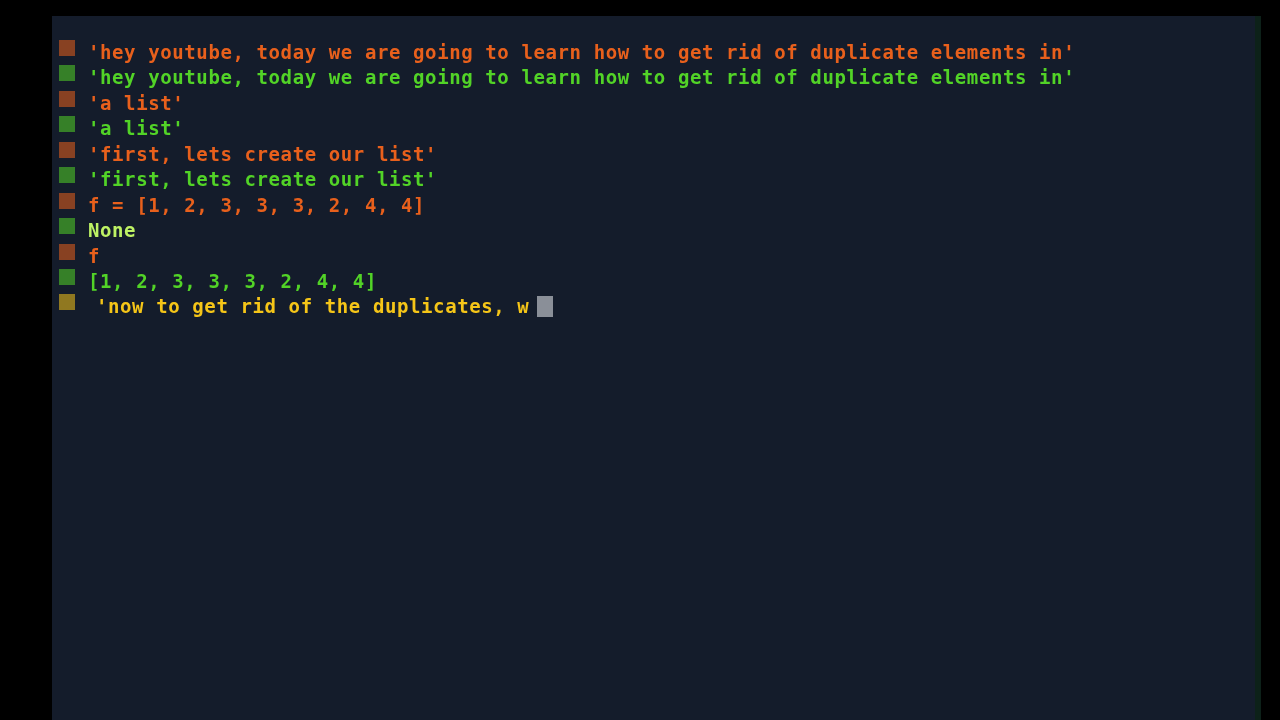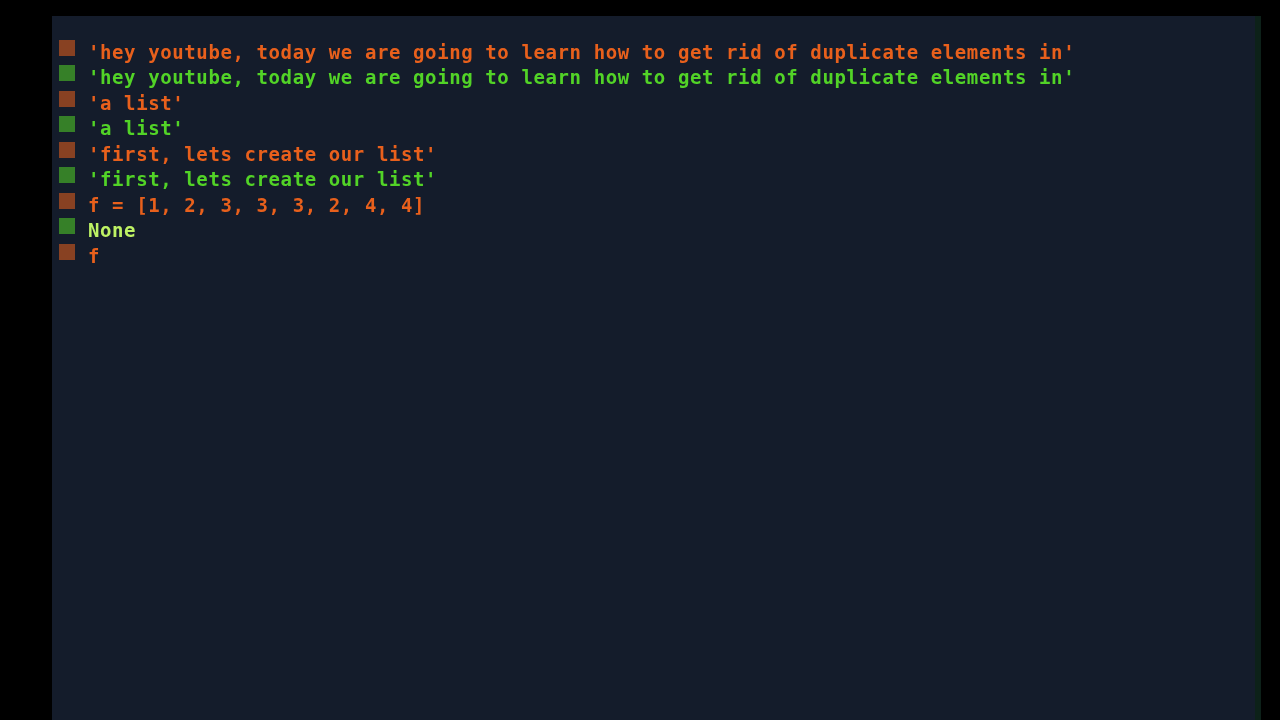--- a/index.html
+++ b/index.html
@@ -109,20 +109,22 @@
     <div id="lines">
         <div class="line"><span class="gutter-dot" style="background: rgb(232, 96, 28);"></span><span class="line-text" style="color: rgb(232, 96, 28);">'hey youtube, today we are going to learn how to get rid of duplicate elements in'</span></div>
         <div class="line"><span class="gutter-dot" style="background: rgb(82, 211, 39);"></span><span class="line-text" style="color: rgb(82, 211, 39);">'hey youtube, today we are going to learn how to get rid of duplicate elements in'</span></div>
         <div class="line"><span class="gutter-dot" style="background: rgb(232, 96, 28);"></span><span class="line-text" style="color: rgb(232, 96, 28);">'a list'</span></div>
         <div class="line"><span class="gutter-dot" style="background: rgb(82, 211, 39);"></span><span class="line-text" style="color: rgb(82, 211, 39);">'a list'</span></div>
         <div class="line"><span class="gutter-dot" style="background: rgb(232, 96, 28);"></span><span class="line-text" style="color: rgb(232, 96, 28);">'first, lets create our list'</span></div>
         <div class="line"><span class="gutter-dot" style="background: rgb(82, 211, 39);"></span><span class="line-text" style="color: rgb(82, 211, 39);">'first, lets create our list'</span></div>
         <div class="line"><span class="gutter-dot" style="background: rgb(232, 96, 28);"></span><span class="line-text" style="color: rgb(232, 96, 28); text-align: center;">f = [1, 2, 3, 3, 3, 2, 4, 4]</span></div>
         <div class="line"><span class="gutter-dot" style="background: rgb(82, 211, 39);"></span><span class="line-text" style="color: #bef264;">None</span></div>
         <div class="line"><span class="gutter-dot" style="background: rgb(232, 96, 28);"></span><span class="line-text" style="color: rgb(232, 96, 28);">f</span></div>
+        <div class="line"><span class="gutter-dot" style="background: rgb(82, 211, 39);"></span><span class="line-text" style="color: rgb(82, 211, 39);">[1, 2, 3, 3, 3, 2, 4, 4]</span></div>
+        <div class="line"><span class="gutter-dot" style="background: rgb(245, 197, 24);"></span><span class="line-text" style="color: rgb(245, 197, 24);"><span>'now to get rid of the duplicates, w</span><span class="cursor-block" style="background: rgb(138, 143, 152);"></span></span></div>
       </div>
     <div id="bottom-strip"></div>
   </div>
 
   <div id="right-edge-strip"></div>
   <div id="left-bar"></div>
   <div id="right-bar"></div>
 
 </div>
 

